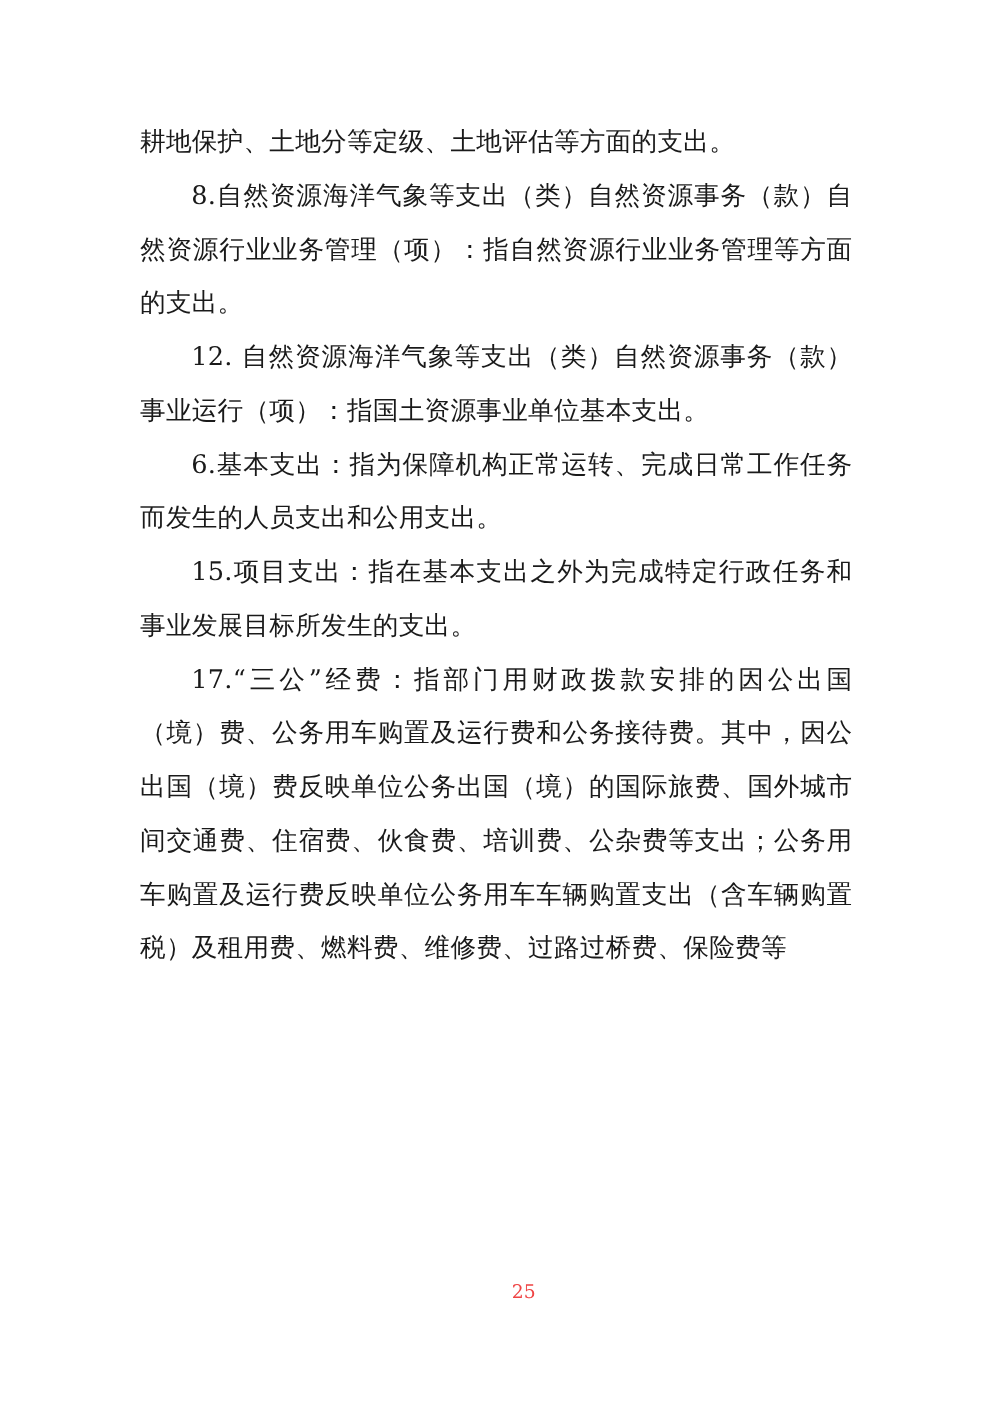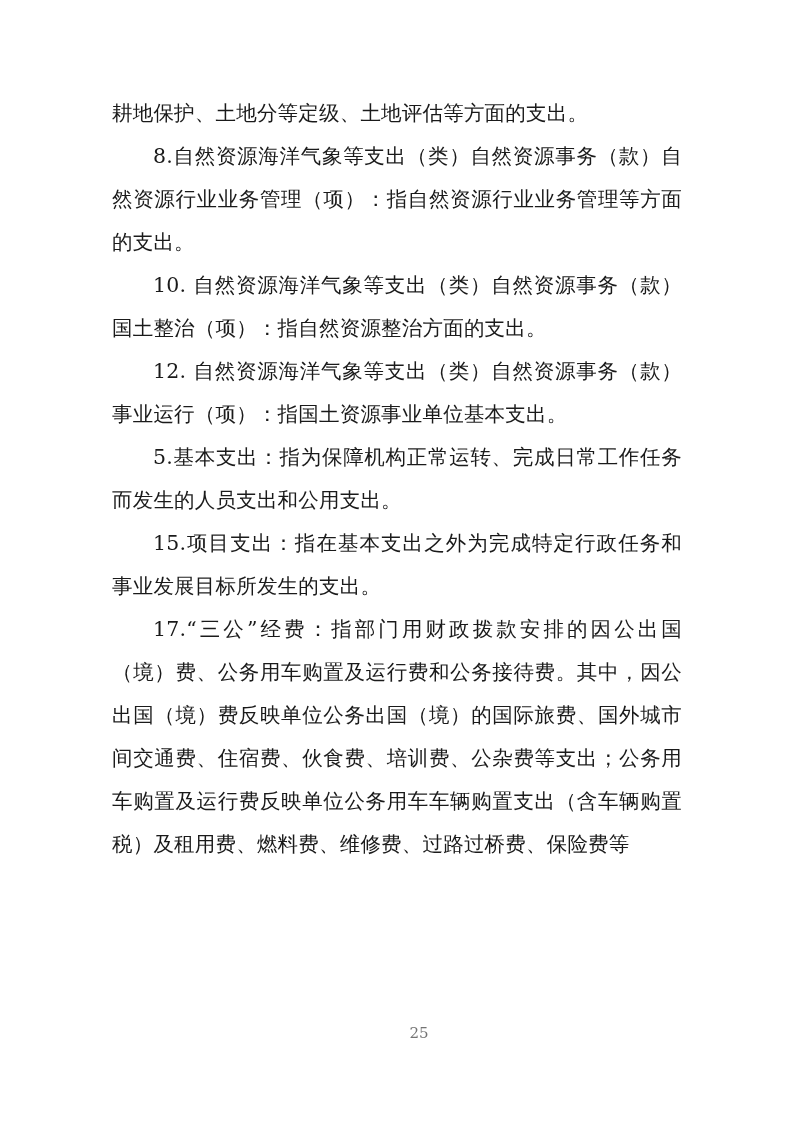--- a/index.html
+++ b/index.html
@@ -36,31 +36,30 @@
     text-indent: 41px;
   }
   .page-number {
     position: absolute;
     left: 0;
     right: 0;
     top: 1024px;
     text-align: center;
     font-size: 15px;
     font-family: "DejaVu Serif", "Liberation Serif", serif;
-    color: #737373;
+    color: #ef4444;
     margin-left: 46px;
   }
 </style>
 </head>
 <body>
 
 <div class="page">
   <div class="content">
     <p class="para">耕地保护、土地分等定级、土地评估等方面的支出。</p>
     <p class="para indent">8.自然资源海洋气象等支出（类）自然资源事务（款）自然资源行业业务管理（项）：指自然资源行业业务管理等方面的支出。</p>
-    <p class="para indent">10. 自然资源海洋气象等支出（类）自然资源事务（款）国土整治（项）：指自然资源整治方面的支出。</p>
     <p class="para indent">12. 自然资源海洋气象等支出（类）自然资源事务（款）事业运行（项）：指国土资源事业单位基本支出。</p>
-    <p class="para indent">5.基本支出：指为保障机构正常运转、完成日常工作任务而发生的人员支出和公用支出。</p>
+    <p class="para indent">6.基本支出：指为保障机构正常运转、完成日常工作任务而发生的人员支出和公用支出。</p>
     <p class="para indent">15.项目支出：指在基本支出之外为完成特定行政任务和事业发展目标所发生的支出。</p>
     <p class="para indent">17.“三公”经费：指部门用财政拨款安排的因公出国（境）费、公务用车购置及运行费和公务接待费。其中，因公出国（境）费反映单位公务出国（境）的国际旅费、国外城市间交通费、住宿费、伙食费、培训费、公杂费等支出；公务用车购置及运行费反映单位公务用车车辆购置支出（含车辆购置税）及租用费、燃料费、维修费、过路过桥费、保险费等</p>
   </div>
   <div class="page-number">25</div>
 </div>
 
 </body></html>

